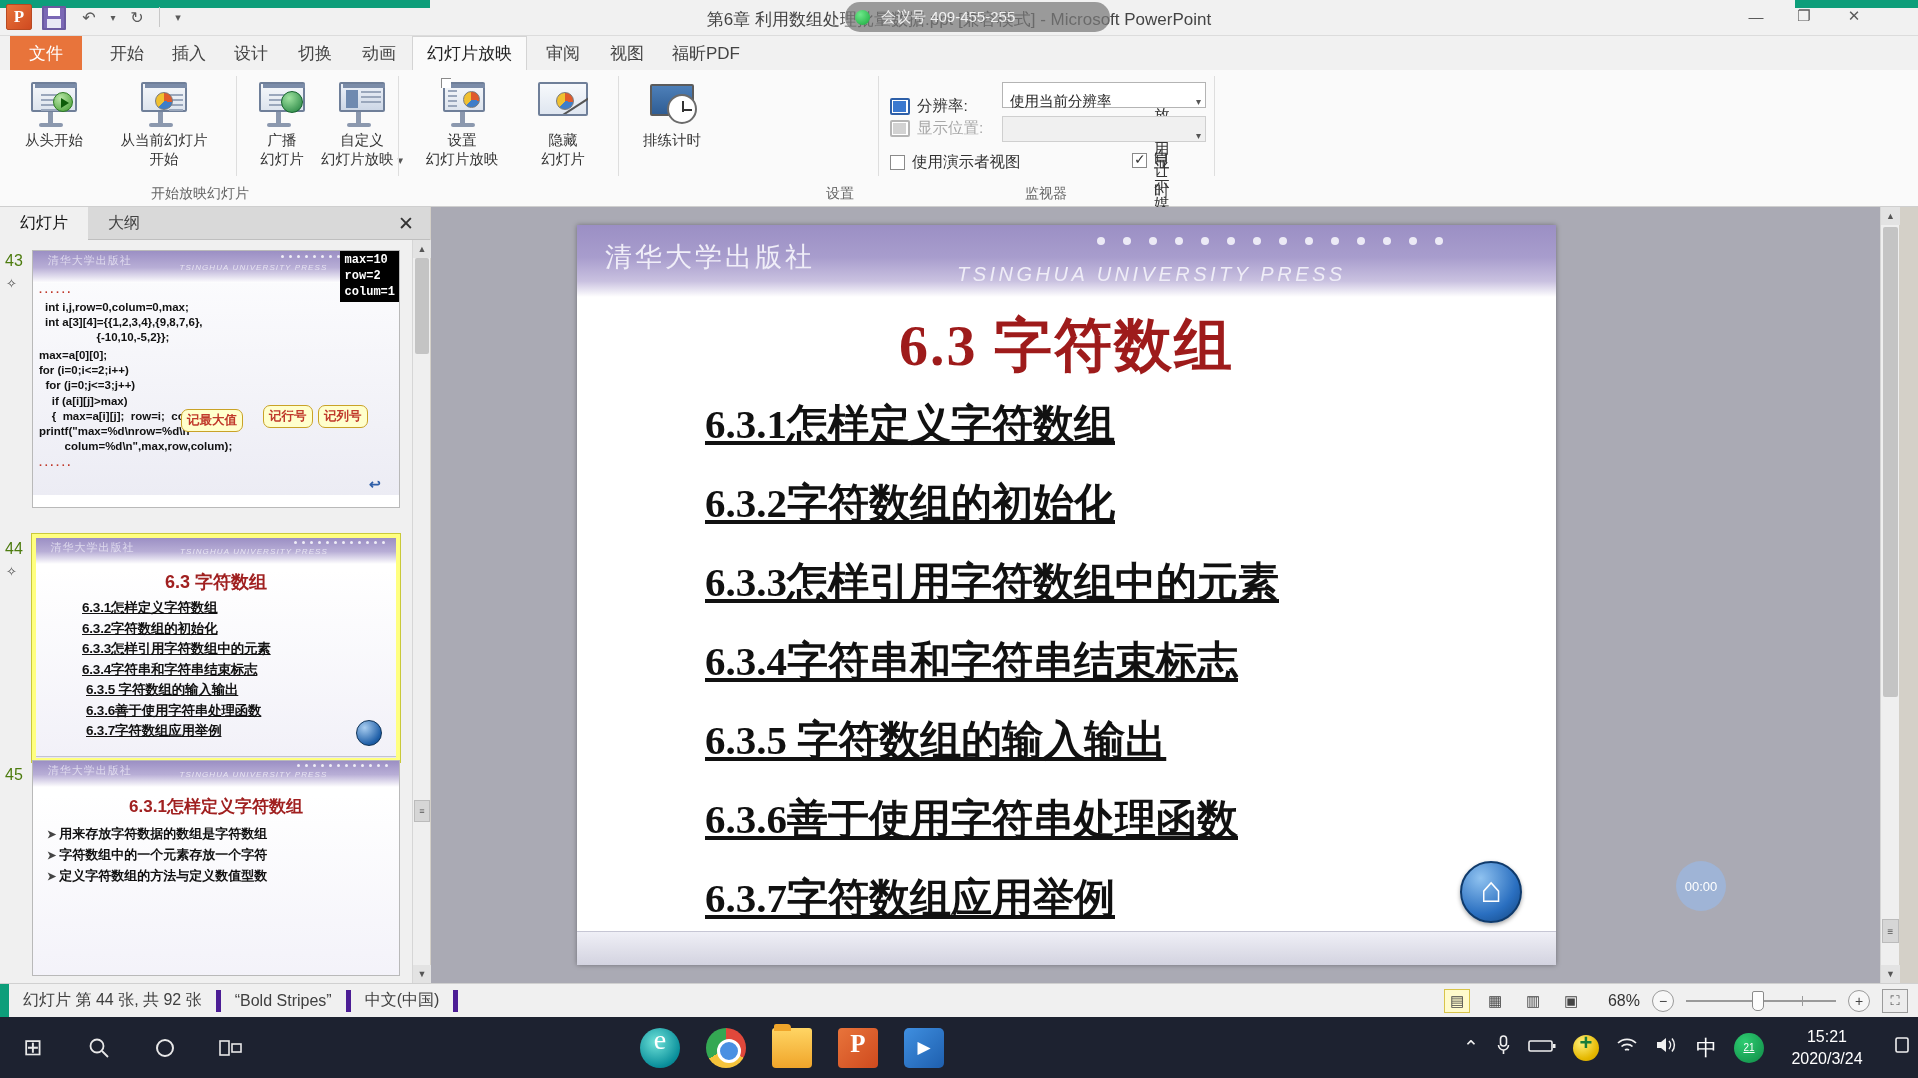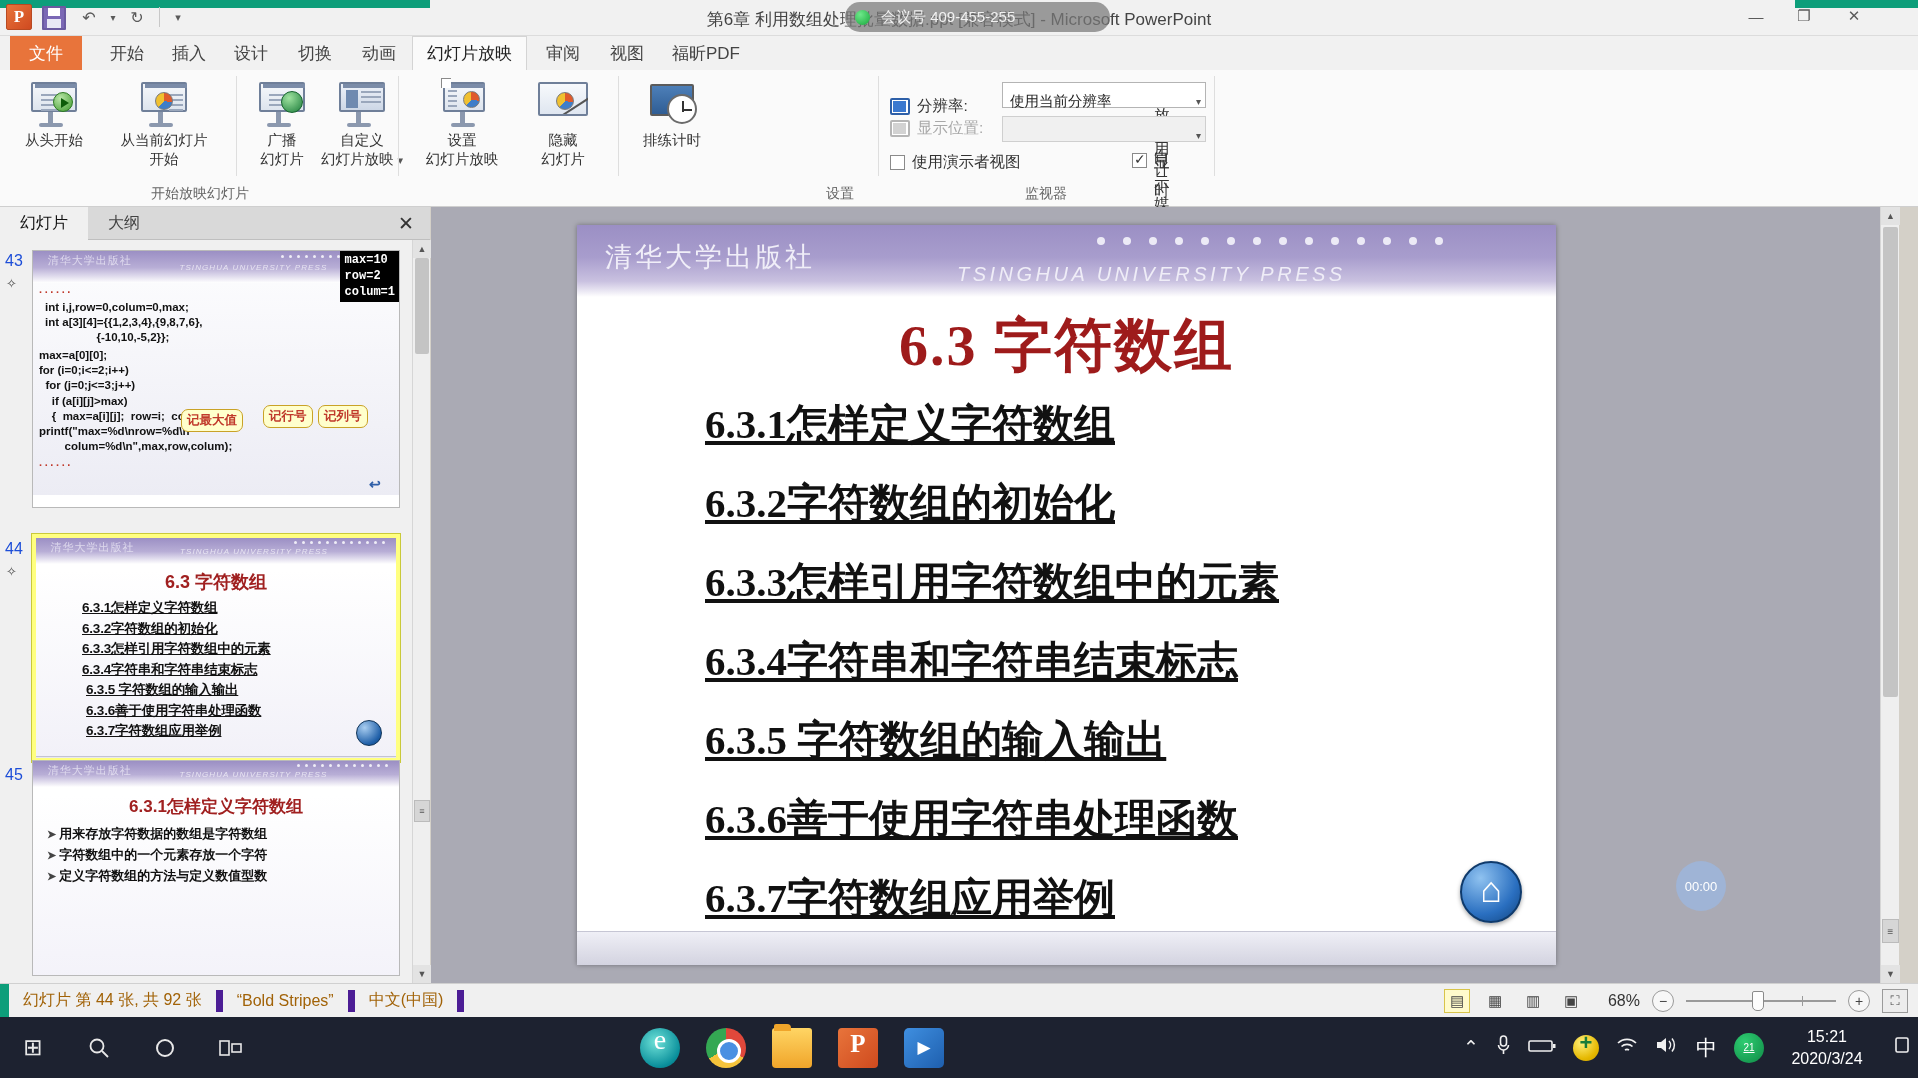--- a/index.html
+++ b/index.html
@@ -254,21 +254,21 @@
     background:#c4c4c4; border-radius:2px; cursor: pointer;
   }
   #sb-grip {
     position:absolute; left:1px; top:560px; width:16px; height:22px;
     background:#d6d6d6; border:1px solid #bbb;
     display:flex; align-items:center; justify-content:center;
     font-size:9px; color:#555; cursor: pointer;
   }
   .thumb-row { position: absolute; left: 0; width: 412px; }
   .thumb-num {
-    position: absolute; left: 5px; top: 2px; font-size: 16px; color: #1d4ed8;
+    position: absolute; left: 5px; top: 2px; font-size: 16px; color: #4d7c0f;
   }
   .thumb-star {
     position: absolute; left: 6px; top: 26px; font-size: 13px; color: #555;
   }
   .thumb-box {
     position: absolute; left: 32px; top: 0;
     width: 368px; background: #fff; border: 1px solid #b9b9b9;
     overflow: hidden;
   }
   .thumb-box.selected {
@@ -422,22 +422,22 @@
     font-size: 10px; color: #555; cursor: pointer;
   }
   
   #statusbar {
     position: absolute; top: 983px; left: 0; width: 1918px; height: 34px;
     background: #f0f0f0; border-top: 1px solid #d0d0d0;
     display: flex; align-items: center;
   }
   #sb-green { position:absolute; left:0; top:0; width:9px; height:34px; background:#0d9e7a; }
   .sb-cell {
-    font-size: 16px; color: #a16207; padding: 0 14px; height: 22px;
-    display: flex; align-items: center; border-right: 7px solid #4c1d95;
+    font-size: 16px; color: #404040; padding: 0 14px; height: 22px;
+    display: flex; align-items: center; border-right: 5px solid #4c1d95;
   }
   #sb-right {
     position: absolute; right: 10px; top: 0; height: 34px;
     display: flex; align-items: center; gap: 12px;
   }
   .viewbtn {
     width: 26px; height: 24px; display: flex; align-items: center;
     justify-content: center; cursor: pointer; color: #444; font-size: 15px;
   }
   .viewbtn.active { background: #fffbcc; border: 1px solid #d8c44a; }

